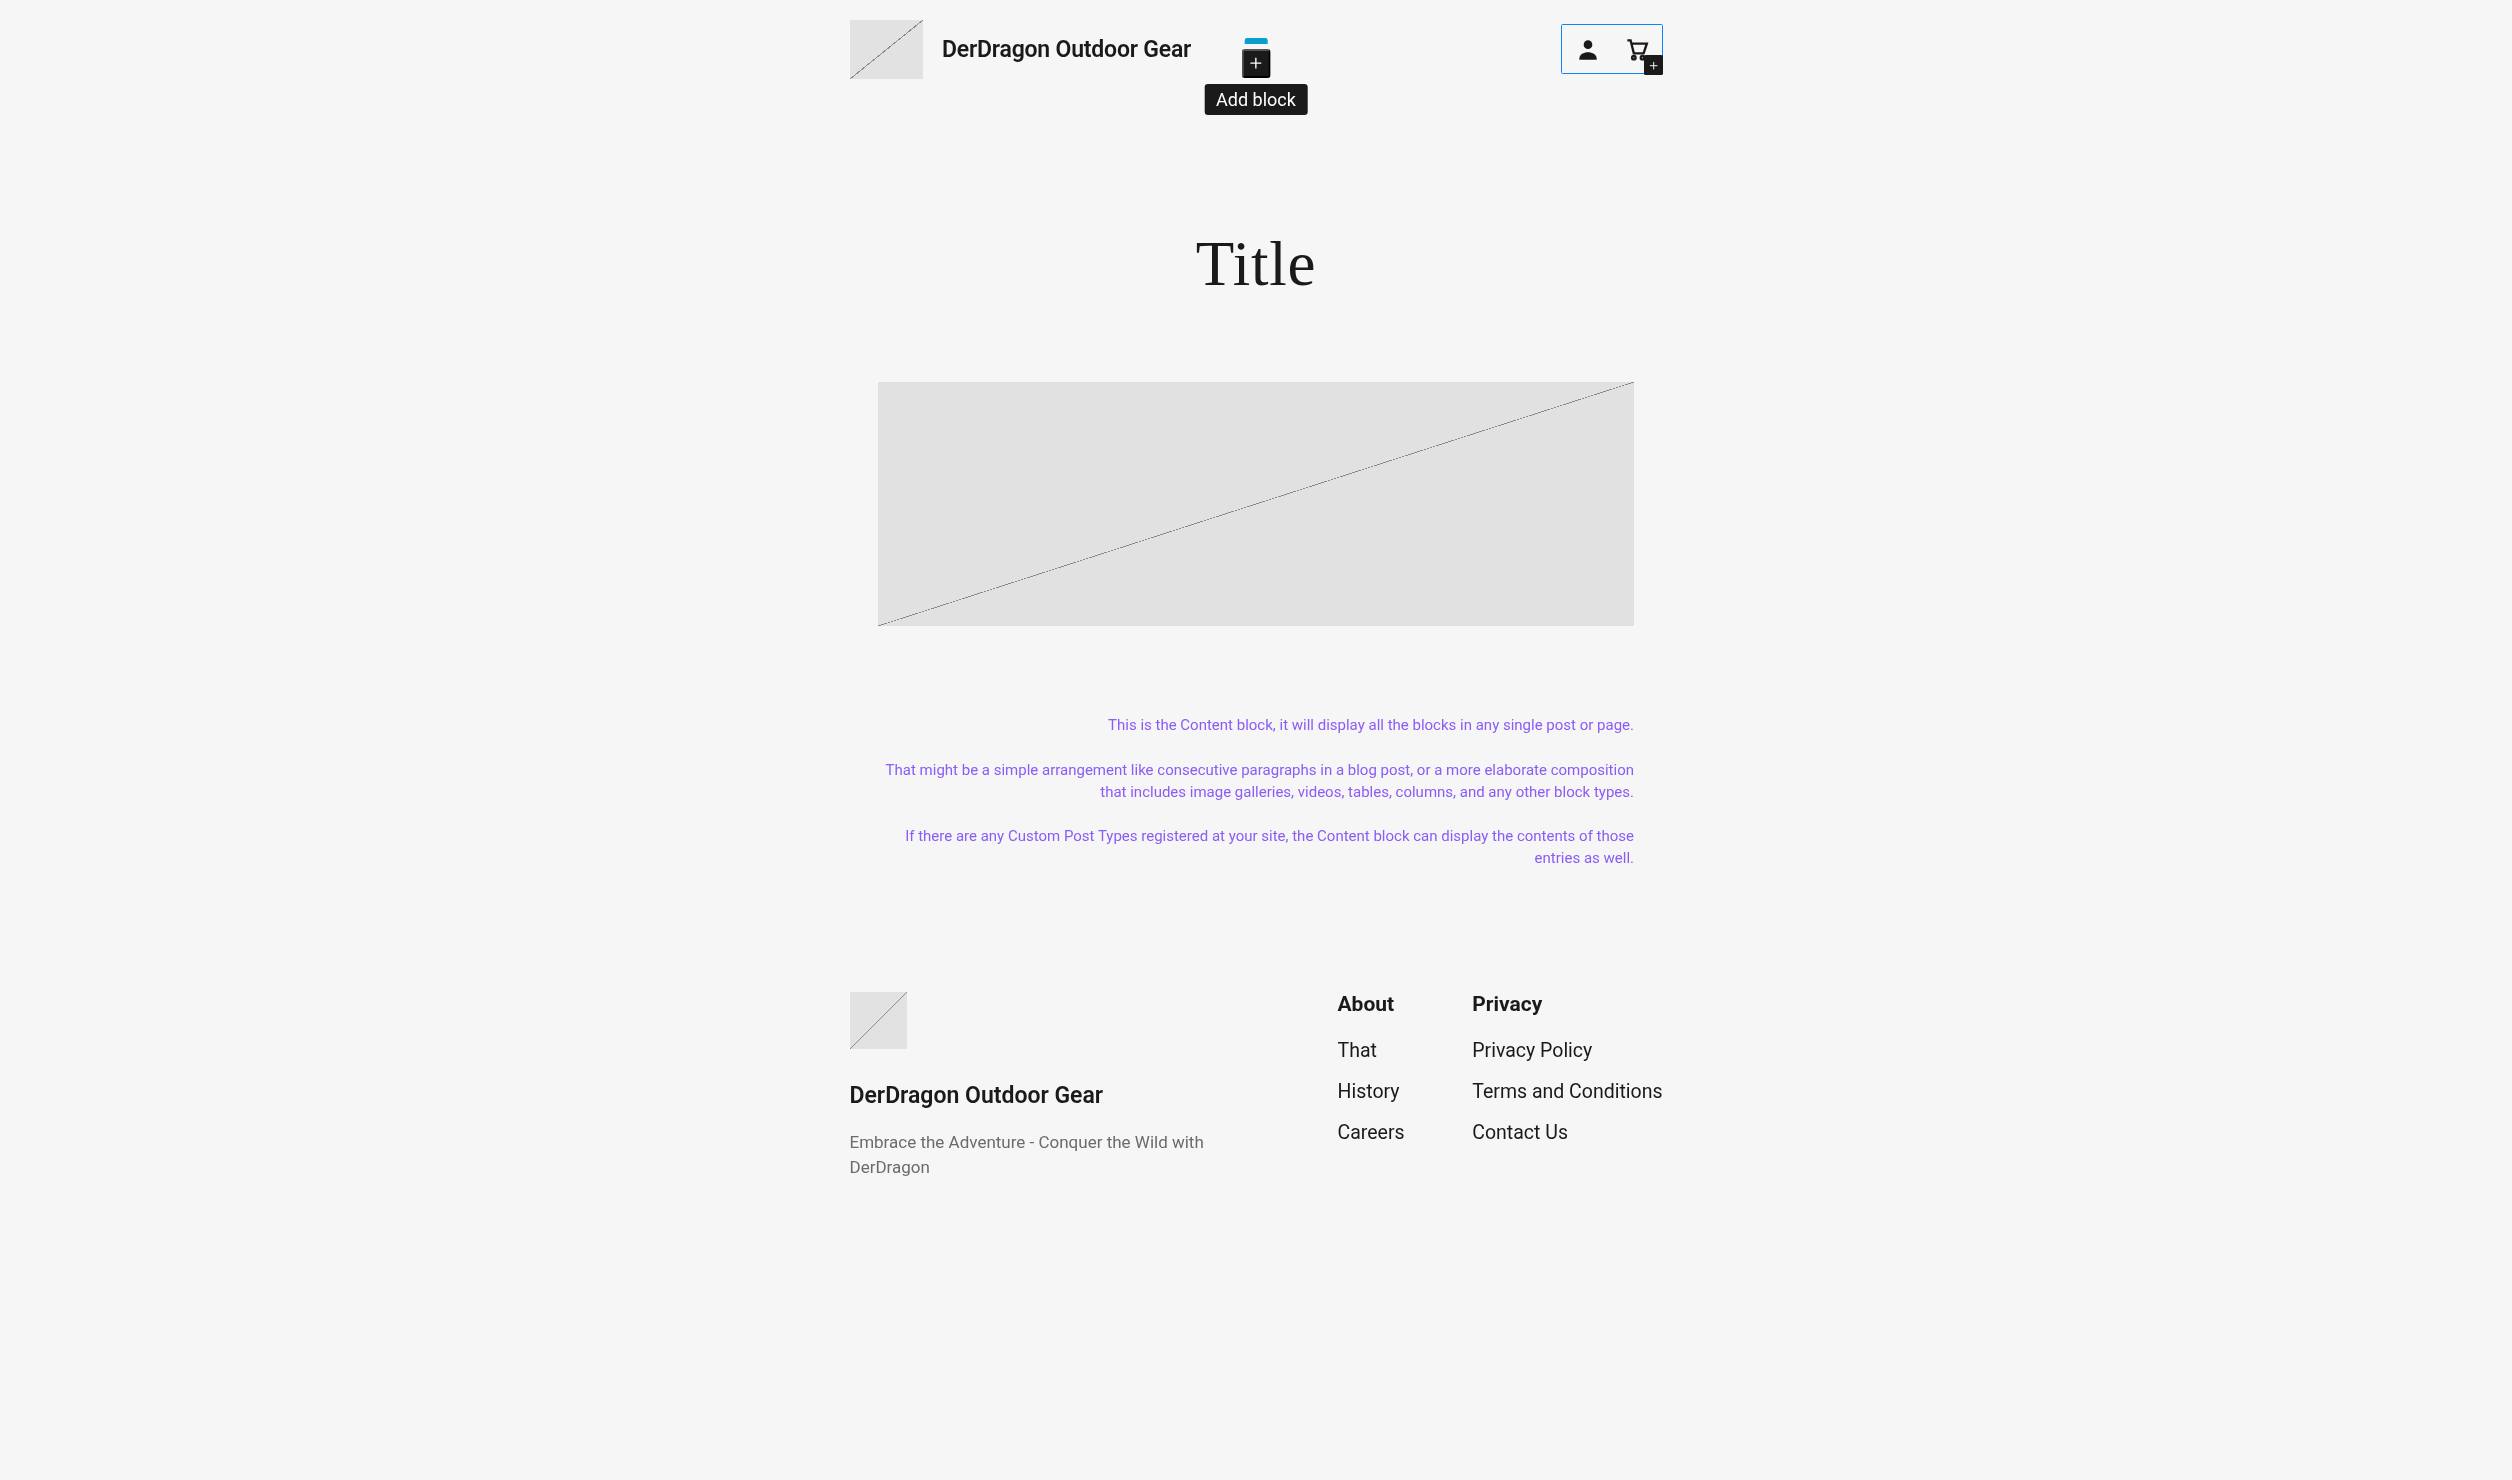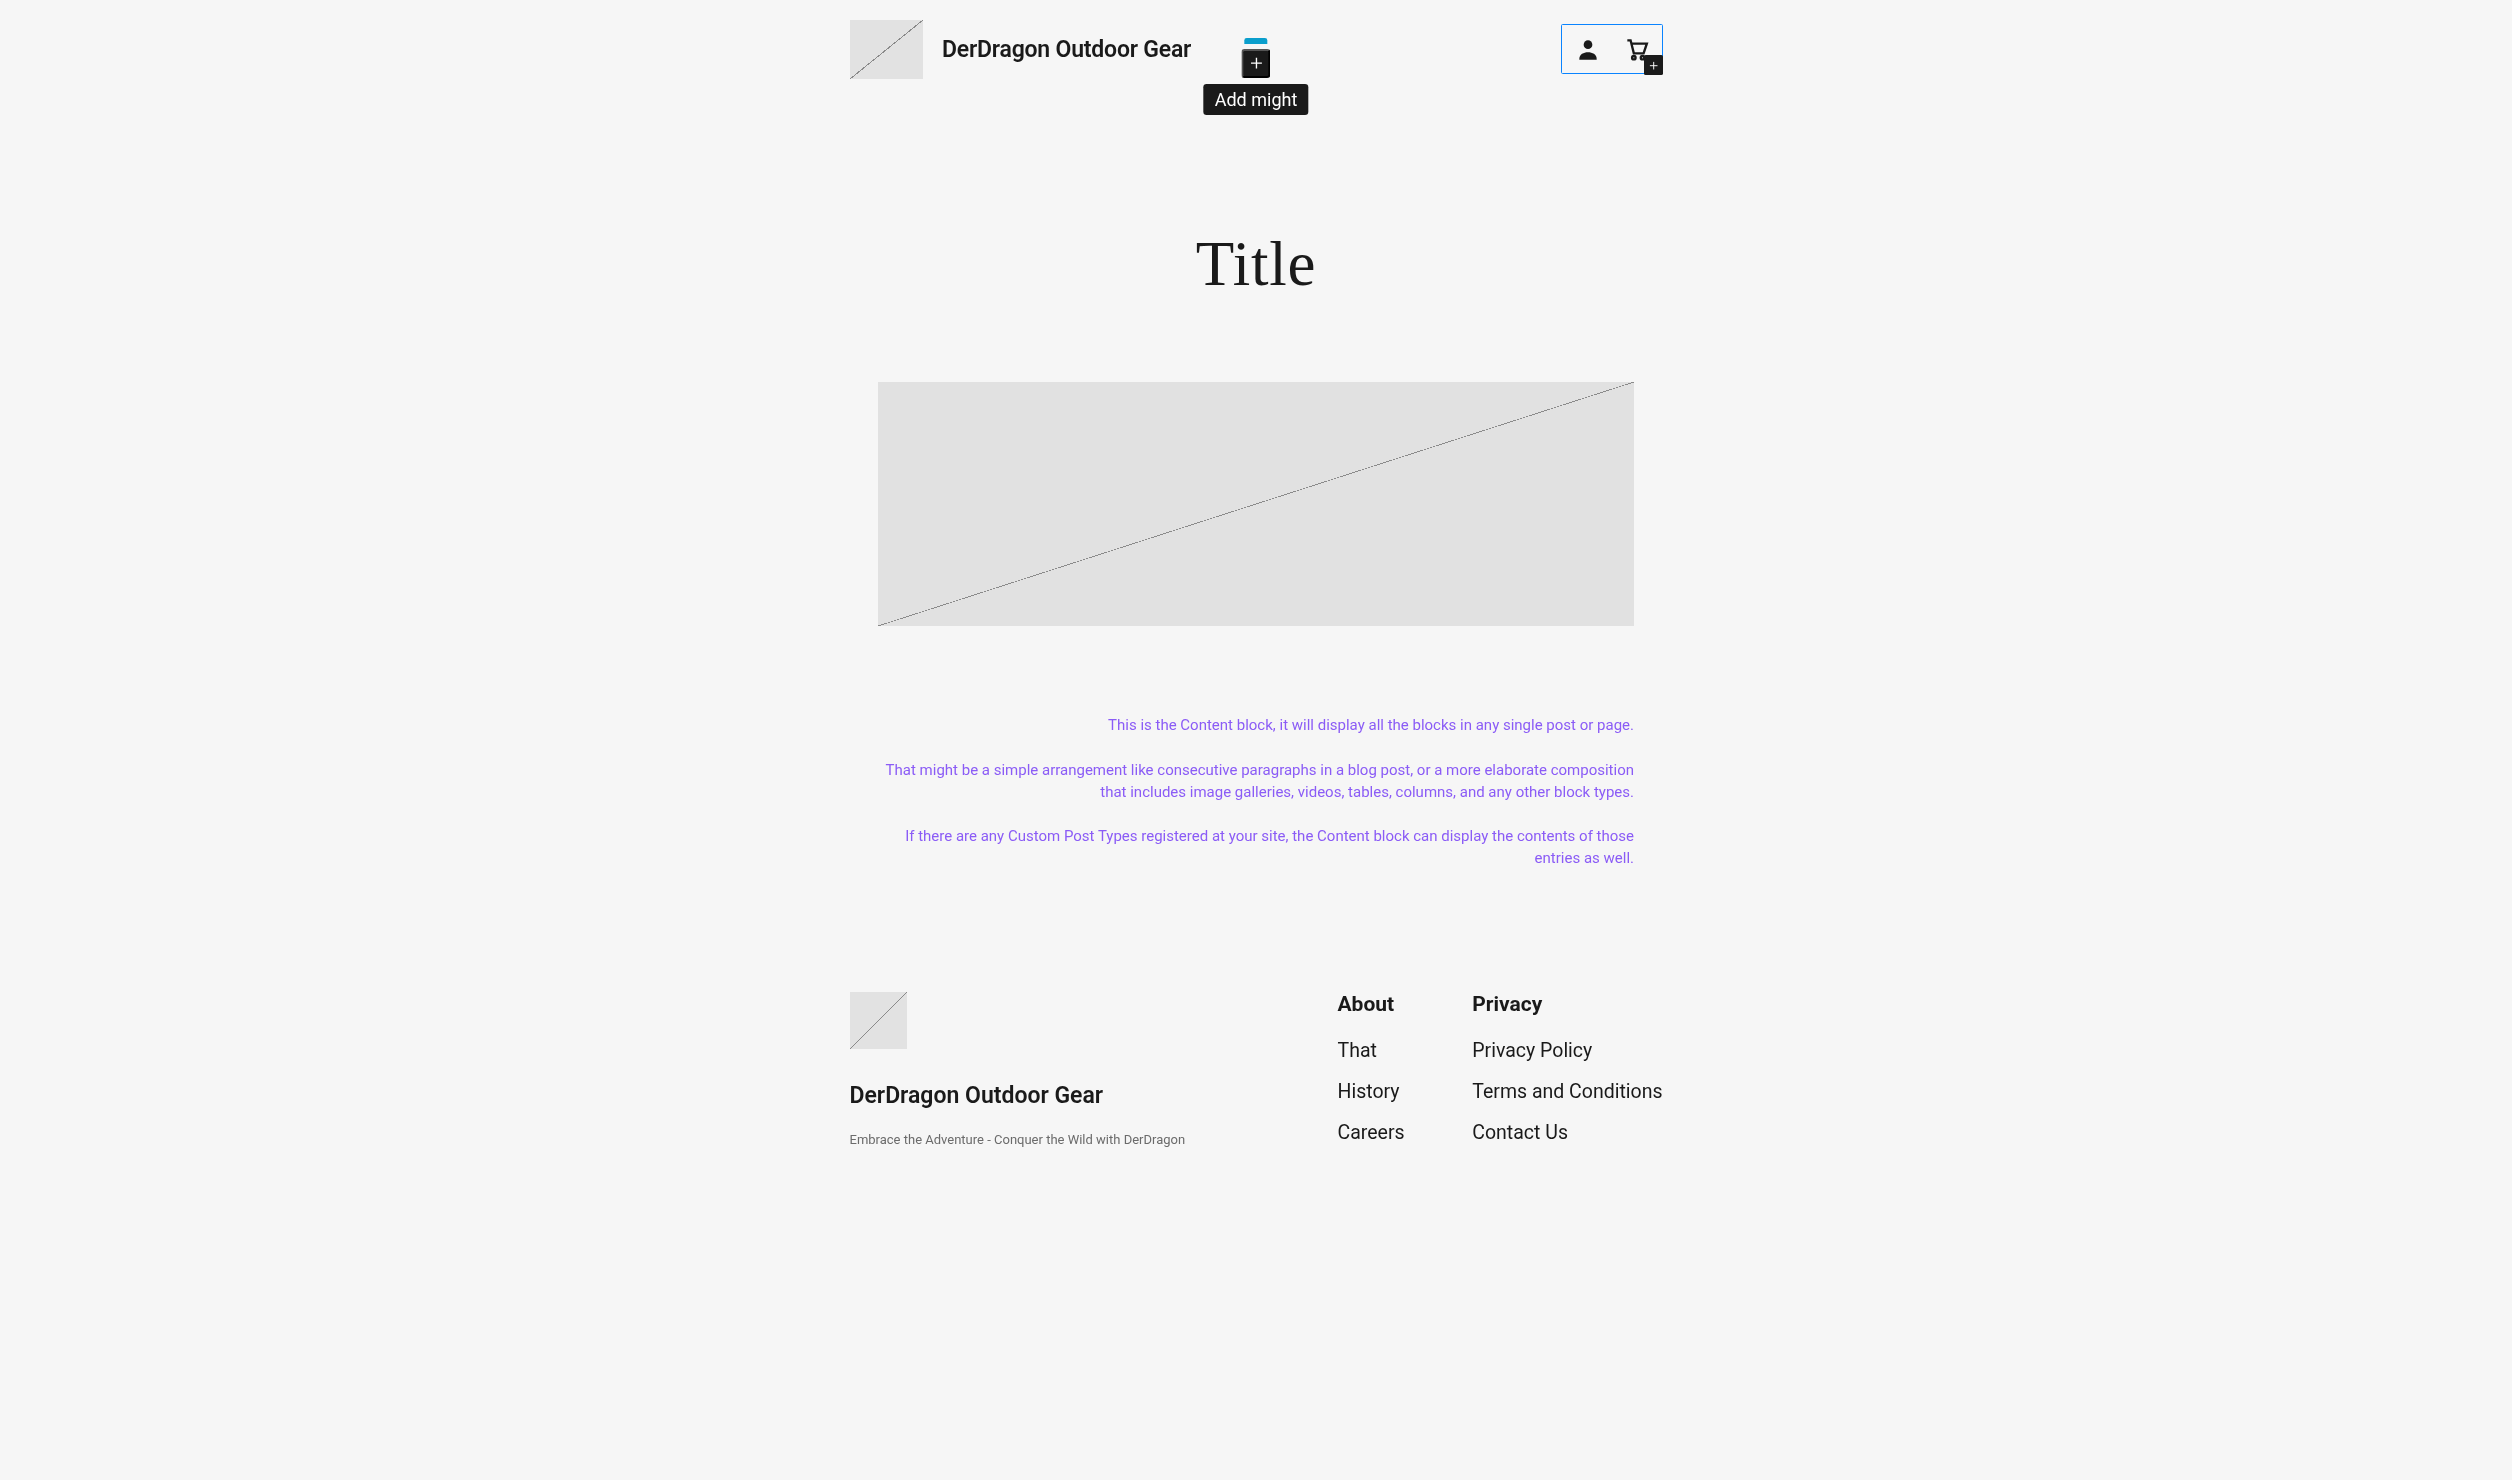--- a/index.html
+++ b/index.html
@@ -99,21 +99,21 @@
   }
   .footer-left{ flex:0 0 423px; }
   .footer-logo{
     width:57px; height:57px; background:#e2e2e2; position:relative; overflow:hidden; margin-bottom:33px;
   }
   .footer-logo::after{
     content:""; position:absolute; inset:0;
     background:linear-gradient(to bottom right, transparent calc(50% - 0.5px), #8a8a8a calc(50% - 0.5px), #8a8a8a calc(50% + 0.5px), transparent calc(50% + 0.5px));
   }
   .footer-site-title{ font-size:23px; font-weight:600; margin-bottom:21px; }
-  .tagline{ font-size:13px; color:#6b6b6b; line-height:1.5; max-width:390px; }
+  .tagline{ font-size:17px; color:#6b6b6b; line-height:1.5; max-width:390px; }
 
   .footer-cols{ flex:1; display:flex; justify-content:space-between; gap:29px; }
   .fcol h4{ font-size:21px; font-weight:700; margin-bottom:23px; }
   .fcol ul{ list-style:none; }
   .fcol li{ font-size:19.5px; margin-bottom:18px; color:#1a1a1a; cursor:pointer; }
 </style>
 </head>
 <body>
 
 <header class="header">
@@ -123,21 +123,21 @@
       <div class="site-title">DerDragon Outdoor Gear</div>
     </div>
 
     <div class="add-block-wrap">
       <div class="add-caret"></div>
       <button class="add-sq">
         <svg viewBox="0 0 24 24">
             <path d="M12 4v16M4 12h16"></path>
           </svg>
       </button>
-      <div class="add-label">Add might</div>
+      <div class="add-label">Add block</div>
     </div>
 
     <div class="header-right">
       <button class="icon-btn user-icon">
         <svg viewBox="0 0 24 24">
           <circle cx="12" cy="8" r="4"></circle>
             <path d="M4 21c0-4 4-6 8-6s8 2 8 6v1H4z"></path>
         </svg>
       </button>
       <button class="icon-btn cart-icon">

